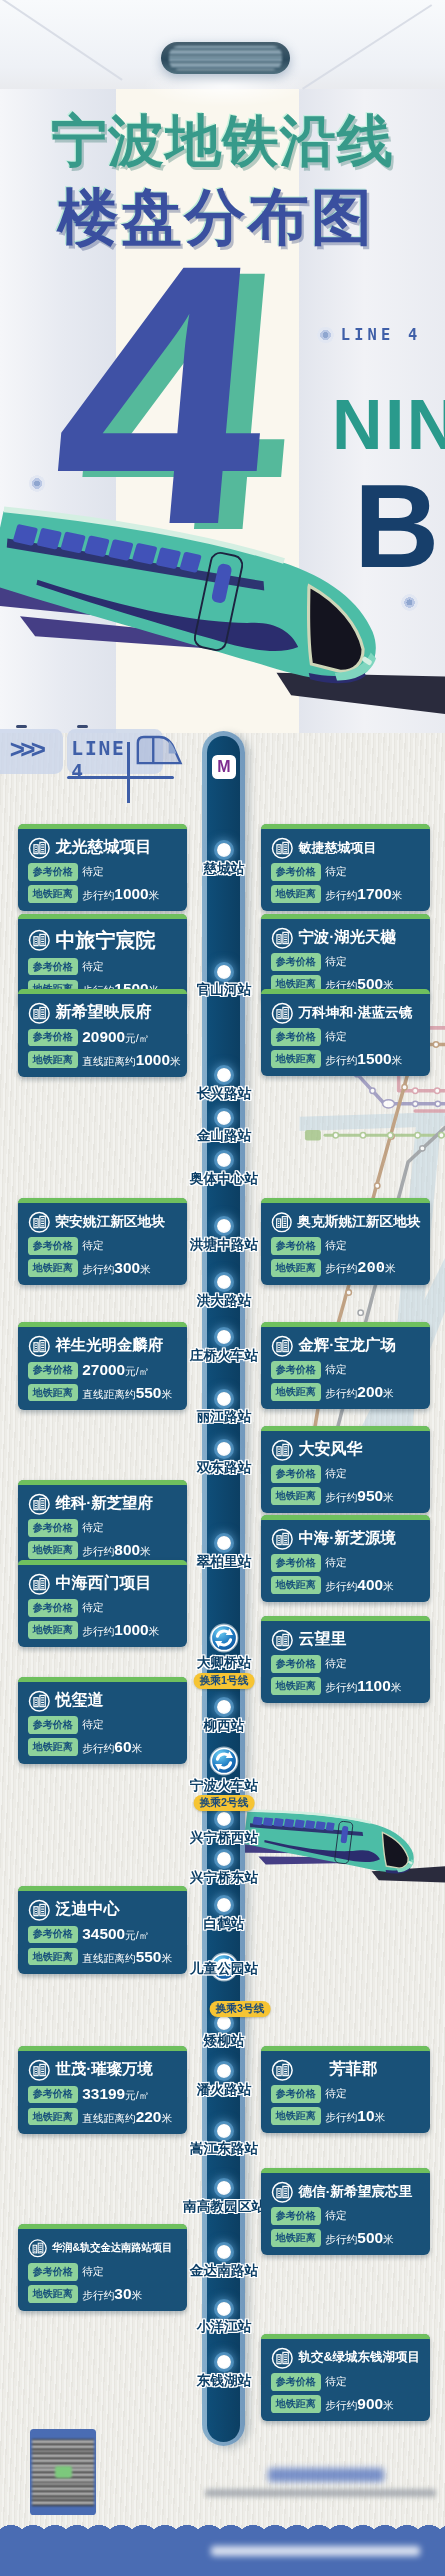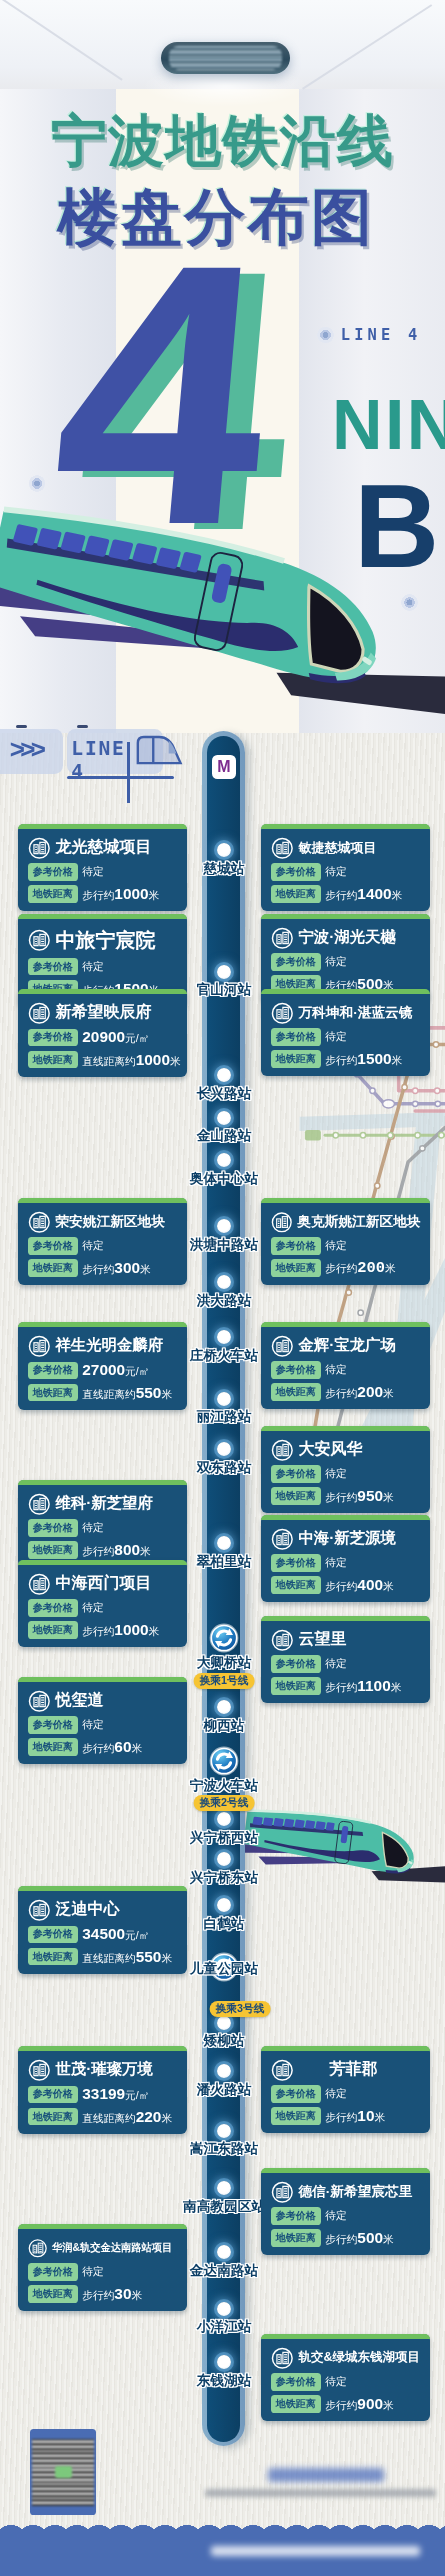--- a/index.html
+++ b/index.html
@@ -676,21 +676,21 @@
     </g>
   </svg>
         <span class="title" data-interactable="false" style="font-size: 13px;">敏捷慈城项目</span>
       </div>
       <div class="crow" data-interactable="false">
         <span class="chip" data-interactable="false">参考价格</span>
         <span class="cval" data-interactable="false"><span class="v-pre">待定</span></span>
       </div>
       <div class="crow" data-interactable="false">
         <span class="chip" data-interactable="false">地铁距离</span>
-        <span class="cval" data-interactable="false"><span class="v-pre">步行约</span><span class="v-num">1400</span><span class="v-suf">米</span></span>
+        <span class="cval" data-interactable="false"><span class="v-pre">步行约</span><span class="v-num">1700</span><span class="v-suf">米</span></span>
       </div>
     </div>
     <div class="card" data-interactable="false" style="left: 261px; top: 914px;">
       <div class="t-row" data-interactable="false">
         <svg width="22.6" height="22.6" viewBox="0 0 38 38" data-interactable="false">
     <circle cx="19" cy="19" r="16.5" fill="none" stroke="#fff" stroke-width="2.5"></circle>
     <g stroke="#fff" stroke-width="2" fill="none">
       <rect x="10" y="13" width="7" height="15"></rect>
             <rect x="20" y="9" width="9" height="19"></rect>
       <line x1="12" y1="17" x2="15" y2="17"></line>

